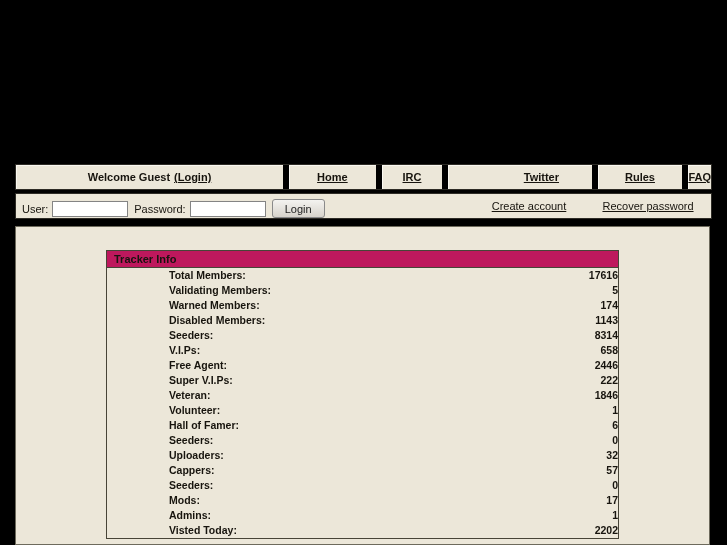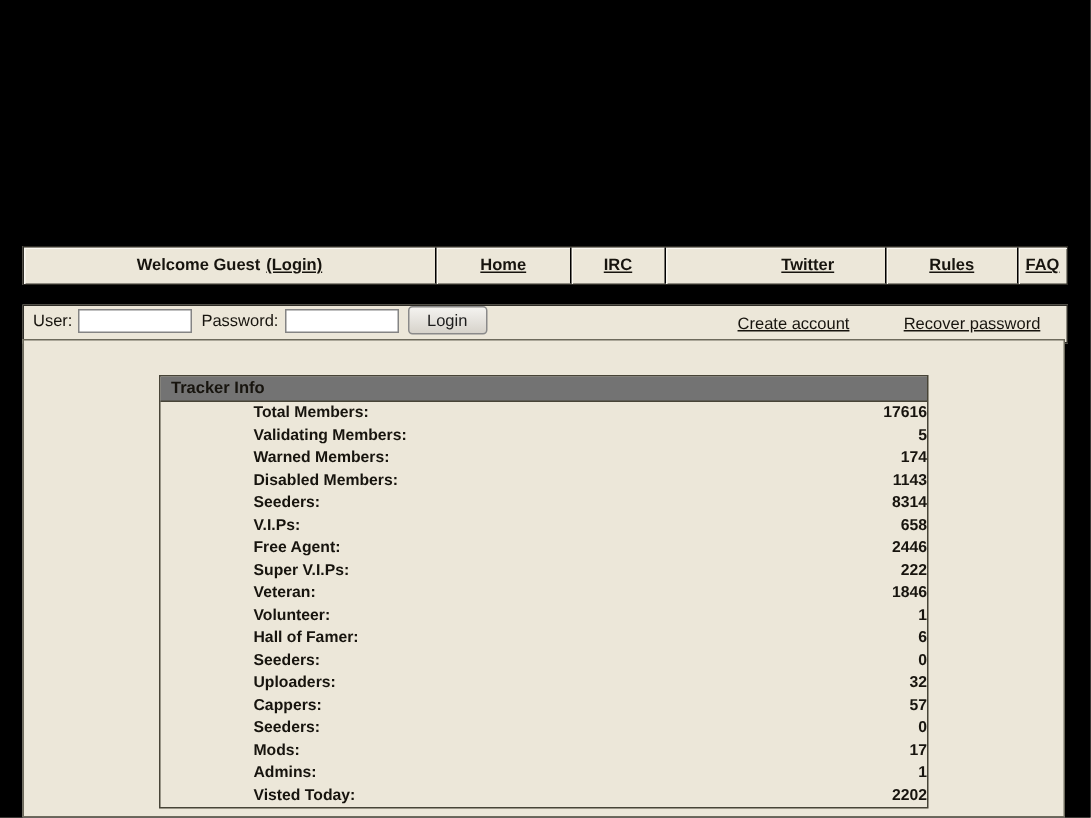--- a/index.html
+++ b/index.html
@@ -23,42 +23,42 @@
     display: flex;
   }
   .nav-cell {
     display: flex;
     align-items: center;
     justify-content: center;
     font-size: 11px;
     font-weight: bold;
     color: #17140e;
     box-shadow: inset 1px 1px 0 #faf8f1;
-    border-left: 1px solid #000000;
+    border-left: 6px solid #000000;
     cursor: pointer;
   }
   .nav-cell:first-child { border-left: none; }
   .cell-welcome { width: 274px; cursor: default; }
   .cell-home    { width: 89px;  }
   .cell-irc     { width: 62px;  }
   .cell-twitter { width: 103px; padding-left: 43px; }
   .cell-rules   { width: 87px;  }
   .cell-faq     { flex: 1; }
   .nav-link { text-decoration: underline; color: #17140e; }
   .welcome-text { margin-right: 4px; }
 
   
   .loginbar {
     position: absolute;
-    left: 15px; top: 203px;
+    left: 15px; top: 193px;
     width: 695px; height: 24px;
     background: #ece7d9;
     border: 1px solid #2e2c26;
     display: flex;
-    align-items: flex-start;
+    align-items: flex-end;
   }
   .login-fields { display: flex; align-items: center; padding-left: 6px; }
   .field-label { font-size: 11px; color: #17140e; margin-right: 4px; }
   .text-input {
     width: 70px; height: 14px;
     border: 1px solid #848484;
     background: #ffffff;
     font-size: 11px;
     margin-right: 6px;
     padding: 0 2px;
@@ -98,21 +98,21 @@
   }
   .tracker {
     margin: 23px auto 0 auto;
     width: 511px;
     border: 1px solid #474437;
     background: #ece7d9;
   }
   .tracker-header {
     height: 16px;
     line-height: 16px;
-    background: #737373;
+    background: #be185d;
     border-bottom: 1px solid #474437;
     font-size: 11px;
     font-weight: bold;
     color: #17140e;
     padding-left: 7px;
   }
   .trow {
     height: 15px;
     line-height: 15px;
     display: flex;

